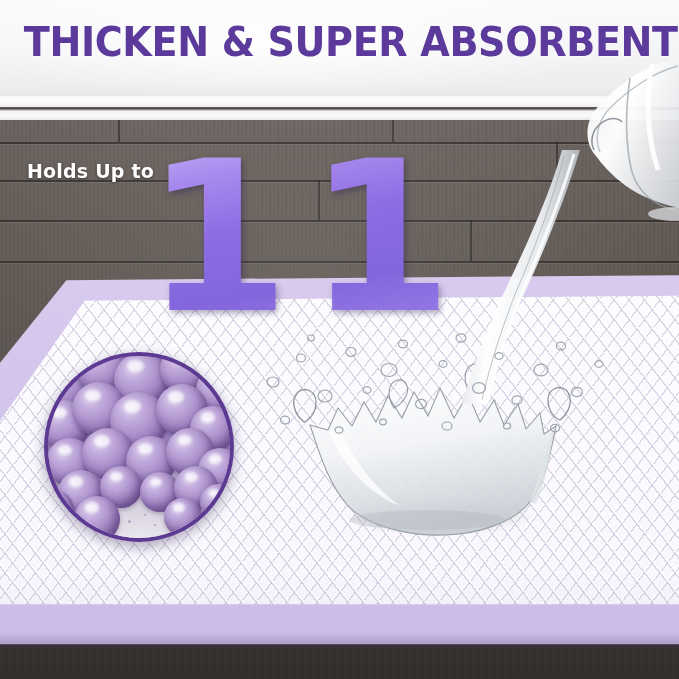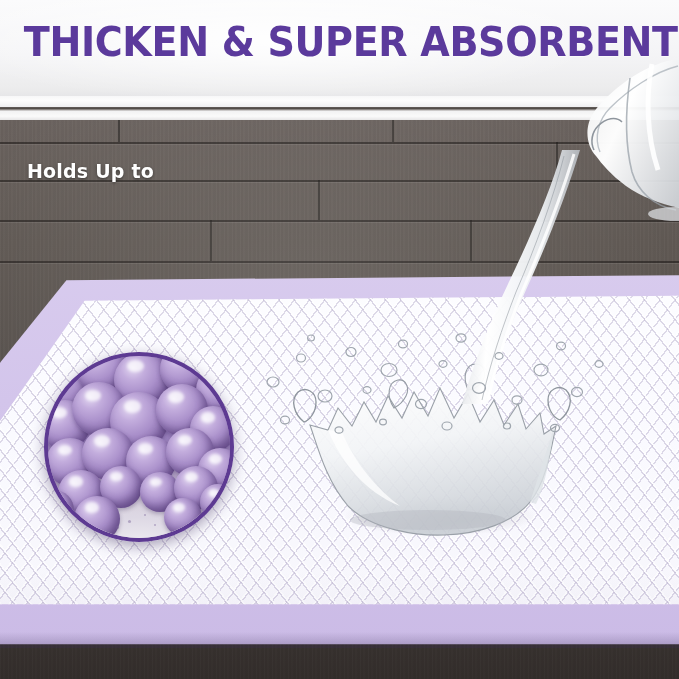--- a/index.html
+++ b/index.html
@@ -322,14 +322,15 @@
     <div class="bead" style="left:116px;top:142px;width:38px;height:38px;"></div>
     <div class="bead" style="left:152px;top:128px;width:36px;height:36px;"></div>
     <div class="speck" style="left:80px;top:164px;width:3px;height:3px;"></div>
     <div class="speck" style="left:96px;top:158px;width:2px;height:2px;"></div>
     <div class="speck" style="left:68px;top:170px;width:2.5px;height:2.5px;"></div>
     <div class="speck" style="left:106px;top:168px;width:2px;height:2px;"></div>
   </div>
 
   <div class="headline">THICKEN &amp; SUPER ABSORBENT</div>
   <div class="holds">Holds Up to</div>
+  <div class="bignum">11</div>
 
 </div>
 
 </body></html>

